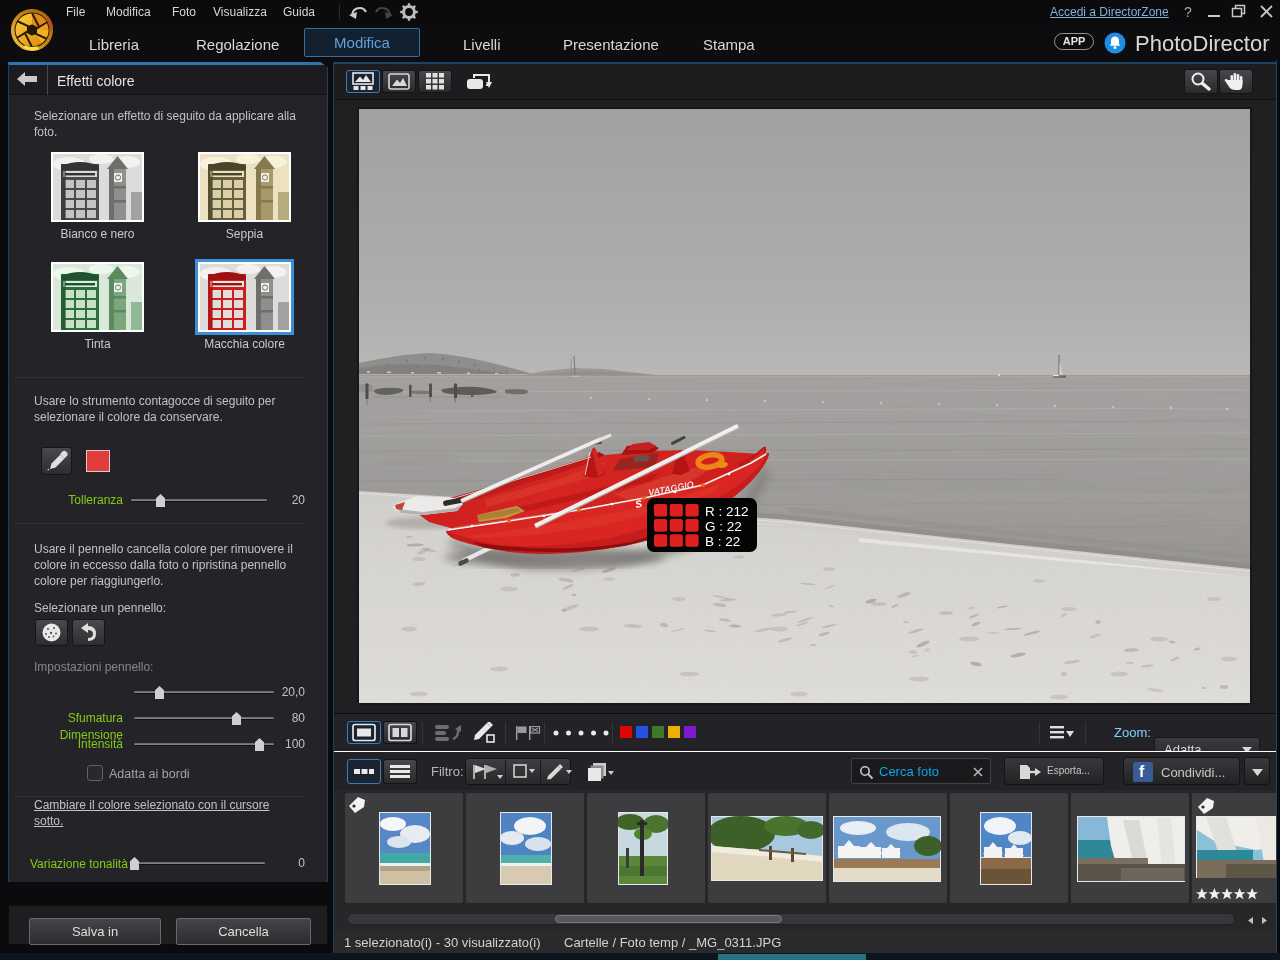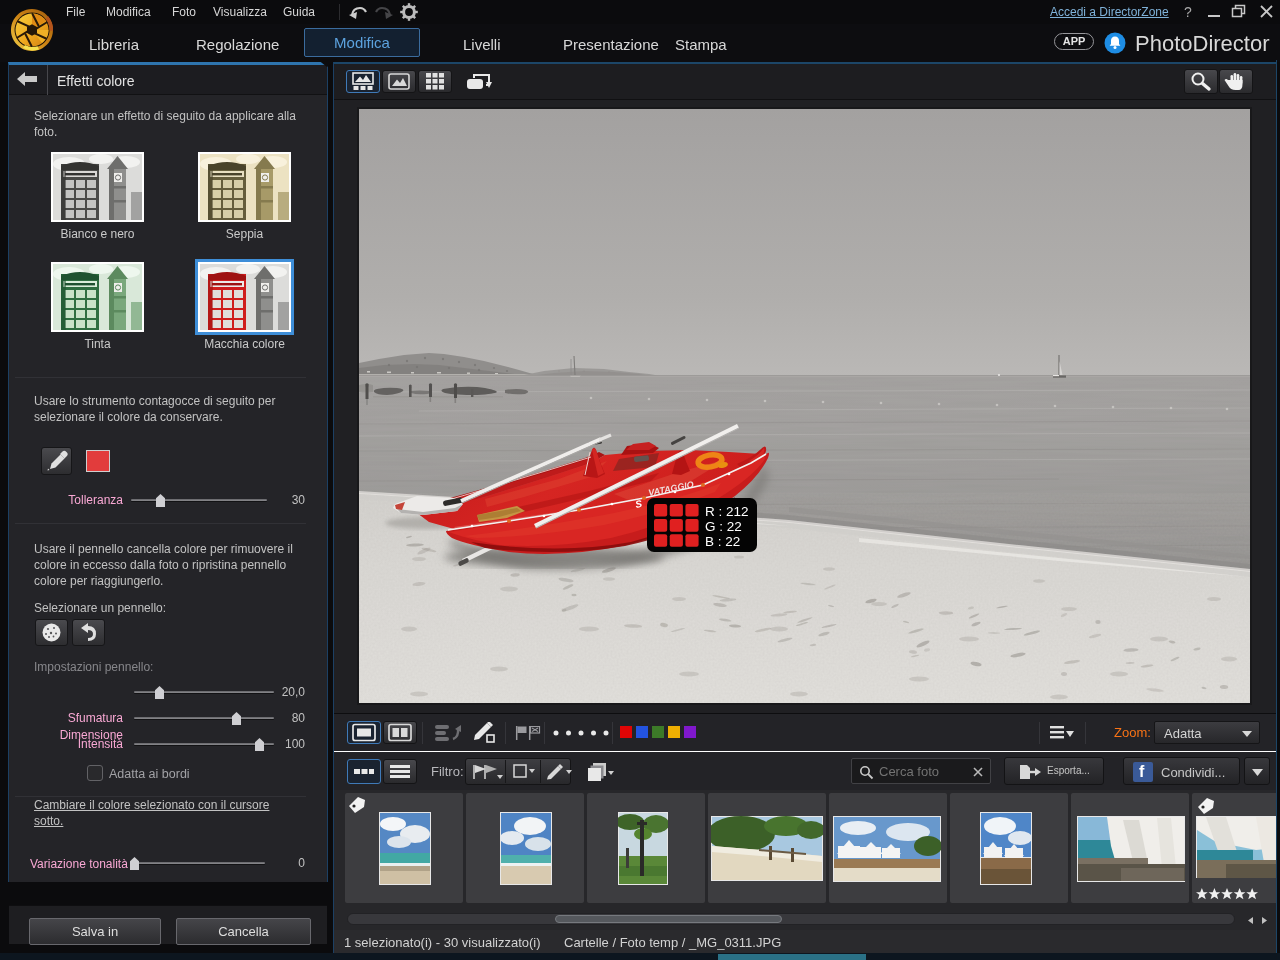--- a/index.html
+++ b/index.html
@@ -19,21 +19,21 @@
 #tab-active { position:absolute; left:304px; top:4px; width:116px; height:29px; background:#132030; border:1px solid #3b6c9e; border-radius:2px; text-align:center; line-height:27px; font-size:15px; color:#5ca2de; }
 
 
 #panel { position:absolute; left:8px; top:62px; width:320px; height:820px; background:#242428; border-left:1px solid #1c4064; border-right:1px solid #1c4064; border-top:3px solid #2e74ae; }
 #panel-notch { position:absolute; left:317px; top:59px; width:0; height:0; border-left:10px solid transparent; border-right:10px solid transparent; border-top:8px solid #0c0c0e; z-index:5; }
 #panelhead { position:absolute; left:0; top:0; width:318px; height:30px; background:#1c1c20; border-bottom:1px solid #111113; }
 #backbtn { position:absolute; left:6px; top:5px; width:26px; height:19px; }
 #panelhead .divider { position:absolute; left:38px; top:0px; width:1px; height:30px; background:#47474c; }
 #paneltitle { position:absolute; left:48px; top:8px; font-size:14px; color:#e2e2e2; }
 .ptext { position:absolute; font-size:12px; color:#c2c2c2; line-height:16px; }
-.plabel { position:absolute; font-size:12px; color:#f9a8d4; }
+.plabel { position:absolute; font-size:12px; color:#84cc16; }
 .hdiv { position:absolute; left:6px; width:291px; height:1px; background:#151517; border-bottom:1px solid #313136; }
 .effthumb { position:absolute; width:93px; height:70px; }
 .efflabel { position:absolute; width:93px; text-align:center; font-size:12px; color:#cacaca; }
 .toolbtn { position:absolute; background:linear-gradient(#4a4a4e,#2d2d30); border:1px solid #161618; border-radius:3px; }
 .slider-track { position:absolute; height:2px; border-radius:2px; background:linear-gradient(#636367,#8c8c90); box-shadow:0 1px 0 #121214; }
 .slider-thumb { position:absolute; width:9px; height:13px; background:#cfcfd3; clip-path:polygon(50% 0, 100% 32%, 100% 100%, 0 100%, 0 32%); }
 .pvalue { position:absolute; font-size:12px; color:#c2c2c2; text-align:right; }
 #checkbox { position:absolute; left:78px; top:763px; width:16px; height:16px; border:1px solid #626266; border-radius:3px; background:#29292c; }
 .bigbtn { position:absolute; top:853px; height:27px; background:linear-gradient(#454549,#2c2c2f); border:1px solid #68686d; border-radius:2px; text-align:center; font-size:13px; color:#dedede; line-height:25px; }
 #panelfoot { position:absolute; left:0; top:840px; width:318px; height:39px; background:#1e1e21; border-top:1px solid #0e0e10; }
@@ -172,21 +172,21 @@
   </g>
   <polygon points="23,18.2 28,21 28,27 23,29.8 18,27 18,21" fill="#241708"></polygon>
 </svg>
 
 <div id="tabrow">
   <span class="tab" style="left:89px;">Libreria</span>
   <span class="tab" style="left:196px;">Regolazione</span>
   <div id="tab-active">Modifica</div>
   <span class="tab" style="left:463px;">Livelli</span>
   <span class="tab" style="left:563px;">Presentazione</span>
-  <span class="tab" style="left:675px;">Stampa</span>
+  <span class="tab" style="left:703px;">Stampa</span>
   <div class="abs" style="left:1054px;top:9px;width:40px;height:17px;border:1px solid #96969a;border-radius:9px;text-align:center;font-size:11px;font-weight:bold;color:#e4e4e4;line-height:15px;">APP</div>
   <svg class="abs" style="left:1104px;top:8px;" width="22" height="22" viewBox="0 0 22 22">
     <circle cx="11" cy="11" r="10.5" fill="#1e8de4"></circle>
     <path d="M11 4.5 c-2.6 0-4 1.8-4 4.2 v3.2 l-1.4 1.8 h10.8 l-1.4 -1.8 v-3.2 c0-2.4-1.4-4.2-4-4.2z" fill="#ffffff"></path>
     <circle cx="11" cy="15.6" r="1.5" fill="#ffffff"></circle>
   </svg>
   <span class="abs" style="left:1135px;top:7px;font-size:22px;color:#d8d8d8;">PhotoDirector</span>
 </div>
 
 <div id="panel">
@@ -229,21 +229,21 @@
       <path d="M18.5 6.5 l4 4 -9 9 -5.5 1.5 1.5 -5.5 z" fill="#e0e0e0"></path>
       <path d="M18 6 l2.5 -2.5 q1.8 -1.8 4 0.4 q2.2 2.2 0.4 4 L22.5 10.5 Z" fill="#e0e0e0"></path>
       <path d="M5.5 22.5 l2 -0.5 -1.5 -1.5 z" fill="#e0e0e0"></path>
     </svg>
   </div>
   <div class="abs" style="left:77px;top:385px;width:24px;height:22px;background:#e23c3c;border:1px solid #cfcfcf;"></div>
 
   <span class="plabel" style="left:55px;top:428px;width:59px;text-align:right;">Tolleranza</span>
   <div class="slider-track" style="left:122px;top:434px;width:136px;"></div>
   <div class="slider-thumb" style="left:147px;top:429px;"></div>
-  <span class="pvalue" style="left:268px;top:428px;width:28px;">30</span>
+  <span class="pvalue" style="left:268px;top:428px;width:28px;">20</span>
 
   <div class="hdiv" style="top:458px;"></div>
 
   <div class="ptext" style="left:25px;top:476px;width:300px;">Usare il pennello cancella colore per rimuovere il<br>colore in eccesso dalla foto o ripristina pennello<br>colore per riaggiungerlo.</div>
   <div class="ptext" style="left:25px;top:535px;width:300px;">Selezionare un pennello:</div>
 
   <div class="toolbtn" style="left:26px;top:554px;width:33px;height:27px;">
     <svg width="31" height="25" viewBox="0 0 31 25">
       <circle cx="15.5" cy="12.5" r="9" fill="#e8e8e8"></circle>
       <g fill="#555558">
@@ -754,22 +754,22 @@
     <div class="abs" style="left:705px;top:8px;width:1px;height:22px;background:#35353a;"></div>
     <svg class="abs" style="left:715px;top:12px;" width="26" height="14" viewBox="0 0 26 14">
       <g fill="#e0e0e0">
         <rect x="1" y="0" width="14" height="2.4"></rect>
         <rect x="1" y="5" width="14" height="2.4"></rect>
         <rect x="1" y="10" width="14" height="2.4"></rect>
         <polygon points="17,5 25,5 21,11"></polygon>
       </g>
     </svg>
     <div class="abs" style="left:751px;top:8px;width:1px;height:22px;background:#35353a;"></div>
-    <span class="abs" style="left:780px;top:11px;font-size:13px;color:#f97316;">Zoom:</span>
-    <div class="abs" style="left:820px;top:7px;width:106px;height:23px;background:linear-gradient(#3c3c40,#27272a);border:1px solid #151517;border-radius:2px;">
+    <span class="abs" style="left:780px;top:11px;font-size:13px;color:#7dd3fc;">Zoom:</span>
+    <div class="abs" style="left:820px;top:23px;width:106px;height:23px;background:linear-gradient(#3c3c40,#27272a);border:1px solid #151517;border-radius:2px;">
       <span class="abs" style="left:9px;top:4px;font-size:13px;color:#d4d4d4;">Adatta</span>
       <svg class="abs" style="left:86px;top:8px;" width="12" height="8" viewBox="0 0 12 8">
           <polygon points="1,1 11,1 6,7" fill="#d8d8d8"></polygon>
         </svg>
     </div>
   </div>
   <div id="toolbarB">
     <div class="vbtn sel" style="left:13px;top:7px;height:25px;">
       <svg width="32" height="23" viewBox="0 0 32 23">
         <g fill="#e8e8e8">
@@ -812,21 +812,21 @@
       <rect x="7" y="2" width="13" height="13" fill="#cccccc"></rect>
       <rect x="4.5" y="4.5" width="13" height="13" fill="#8a8a8e"></rect>
       <rect x="2" y="7" width="13" height="13" fill="#e8e8e8"></rect>
       <polygon points="22,10 28,10 25,14" fill="#d0d0d0"></polygon>
     </svg>
     <div class="abs" style="left:517px;top:6px;width:140px;height:26px;background:#1a1a1c;border:1px solid #414145;border-radius:2px;">
       <svg class="abs" style="left:7px;top:6px;" width="15" height="15" viewBox="0 0 15 15">
         <circle cx="6" cy="6" r="4.2" fill="none" stroke="#cacaca" stroke-width="1.6"></circle>
         <line x1="9.2" y1="9.2" x2="13.5" y2="13.5" stroke="#cacaca" stroke-width="1.8"></line>
       </svg>
-      <span class="abs" style="left:27px;top:5px;font-size:13px;color:#737373;">Cerca foto</span>
+      <span class="abs" style="left:27px;top:5px;font-size:13px;color:#0ea5e9;">Cerca foto</span>
       <svg class="abs" style="left:120px;top:7px;" width="12" height="12" viewBox="0 0 12 12">
         <line x1="2" y1="2" x2="10" y2="10" stroke="#b8b8b8" stroke-width="1.6"></line>
         <line x1="10" y1="2" x2="2" y2="10" stroke="#b8b8b8" stroke-width="1.6"></line>
       </svg>
     </div>
     <div class="abs" style="left:670px;top:5px;width:100px;height:28px;background:linear-gradient(#38383c,#232326);border:1px solid #131315;border-radius:3px;">
       <svg class="abs" style="left:12px;top:5px;" width="24" height="18" viewBox="0 0 24 18">
         <path d="M3 2 L10 2 L13 5 L13 16 L3 16 Z" fill="#d8d8d8"></path>
         <line x1="11" y1="9" x2="20" y2="9" stroke="#d8d8d8" stroke-width="2.4"></line>
         <polygon points="18,5 24,9 18,13" fill="#d8d8d8"></polygon>

